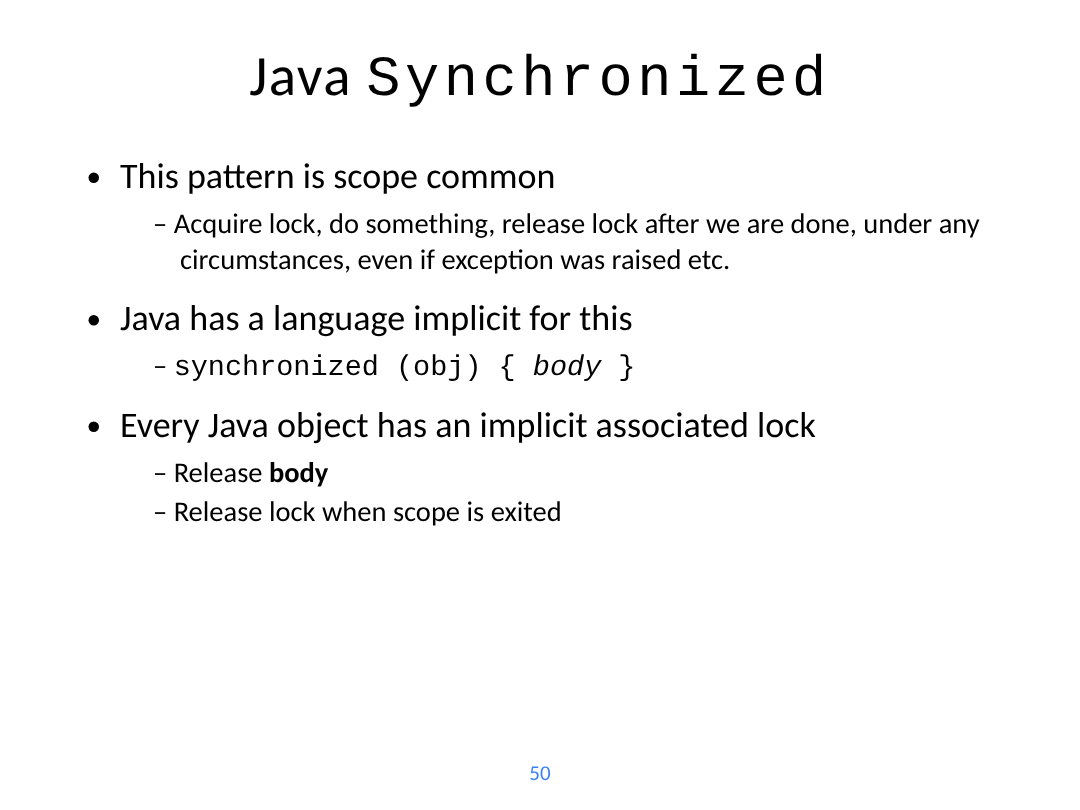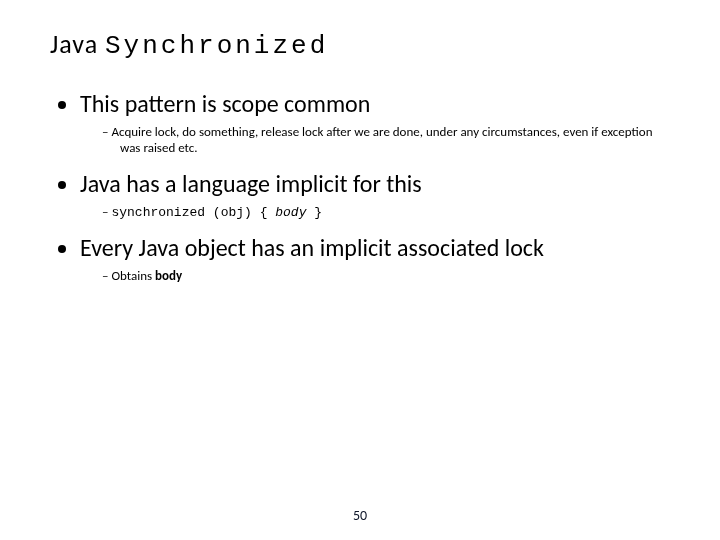--- a/index.html
+++ b/index.html
@@ -13,21 +13,22 @@
   }
   .slide {
     box-sizing: border-box;
     width: 720px;
     height: 540px;
     padding: 20px 50px 10px 50px;
     display: flex;
     flex-direction: column;
   }
   .title {
-    font-size: 26px;
+    text-align: center;
+    font-size: 38px;
     margin: 8px 0 28px 0;
     letter-spacing: 1px;
   }
   .title .mono {
     font-family: "Courier New", Courier, monospace;
     letter-spacing: 3px;
   }
   ul.top {
     list-style: disc;
     padding-left: 30px;
@@ -36,41 +37,41 @@
   ul.top > li {
     font-size: 24px;
     margin-bottom: 6px;
   }
   ul.sub {
     list-style: none;
     padding-left: 22px;
     margin: 6px 0 12px 0;
   }
   ul.sub > li {
-    font-size: 13px;
+    font-size: 19px;
     line-height: 1.25;
     margin-bottom: 2px;
     text-indent: -18px;
     padding-left: 18px;
   }
   ul.sub > li::before {
     content: "–  ";
   }
   .mono-inline {
     font-family: "Courier New", Courier, monospace;
   }
   .mono-italic {
     font-family: "Courier New", Courier, monospace;
     font-style: italic;
   }
   .bold { font-weight: bold; }
   .pagenum {
     text-align: center;
     font-size: 14px;
-    color: #0f172a;
+    color: #3b82f6;
     margin-top: auto;
     margin-bottom: 6px;
   }
 </style>
 </head>
 <body>
 
 <div class="slide">
 
   <div class="title">
@@ -92,21 +93,22 @@
         <li>
           <span class="mono-inline">synchronized (obj) { </span><span class="mono-italic">body</span><span class="mono-inline"> }</span>
         </li>
       </ul>
     </li>
 
     <li>
       <span>Every Java object has an implicit associated lock</span>
       <ul class="sub">
         <li>
-          <span>Obtains </span><span class="bold">body</span>
+          <span>Release </span><span class="bold">body</span>
         </li>
+        <li>Release lock when scope is exited</li>
       </ul>
     </li>
 
   </ul>
 
   <div class="pagenum">50</div>
 </div>
 
 </body></html>

